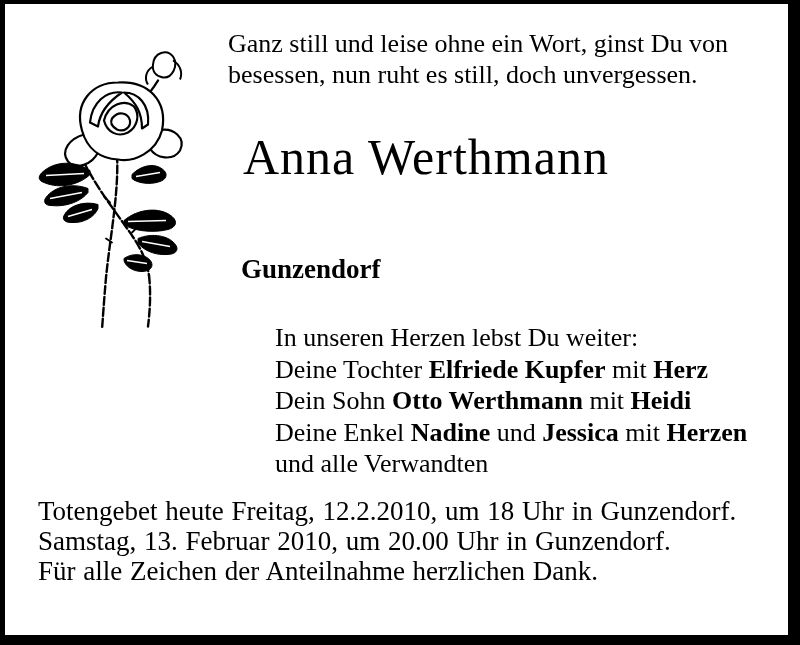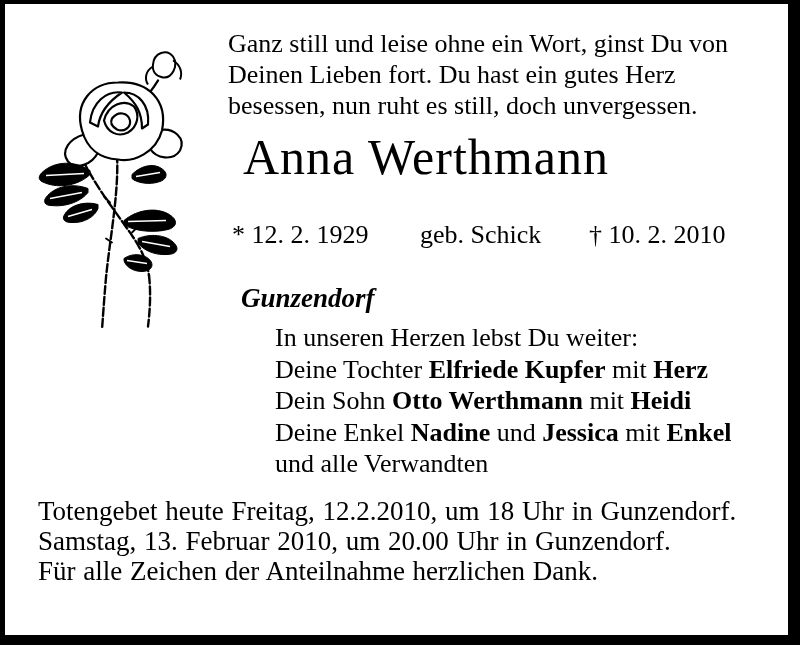--- a/index.html
+++ b/index.html
@@ -56,25 +56,24 @@
     height: 32px;
     font-size: 26px;
   }
   .dates span { position: absolute; white-space: nowrap; }
   .birth  { left: 227px; }
   .maiden { left: 415px; }
   .death  { left: 584px; }
 
   .place {
     left: 236px;
-    top: 279px;
+    top: 250px;
     font-size: 27px;
     font-weight: bold;
     white-space: nowrap;
-    font-style: italic;
   }
 
   .family {
     left: 238px;
     top: 318px;
     font-size: 26px;
     line-height: 31.5px;
     margin-left: 32px;
   }
   .fam-line { white-space: pre-wrap; }
@@ -138,39 +137,33 @@
         <path d="M116,134 L140,130"></path>
         <path d="M108,179 L146,178"></path>
         <path d="M122,199 L150,204"></path>
         <path d="M107,218 L127,221"></path>
       </g>
     </svg>
   </div>
 
   <div class="abs verse">
     <div>Ganz still und leise ohne ein Wort, ginst Du von</div>
-    <div>Deinen Lieben fort. Du hast ein gutes Herz</div>
     <div>besessen, nun ruht es still, doch unvergessen.</div>
   </div>
 
   <h1 class="abs name">Anna Werthmann</h1>
 
-  <div class="abs dates">
-    <span class="birth">* 12. 2. 1929</span>
-    <span class="maiden">geb. Schick</span>
-    <span class="death">† 10. 2. 2010</span>
-  </div>
 
   <div class="abs place">Gunzendorf</div>
 
   <div class="abs family">
     <div>In unseren Herzen lebst Du weiter:</div>
     <div class="fam-line"><span>Deine Tochter </span><span class="b">Elfriede Kupfer</span><span> mit </span><span class="b">Herz</span><span></span><span class="b"></span></div>
     <div class="fam-line"><span>Dein Sohn </span><span class="b">Otto Werthmann</span><span> mit </span><span class="b">Heidi</span><span></span><span class="b"></span></div>
-    <div class="fam-line"><span>Deine Enkel </span><span class="b">Nadine</span><span> und </span><span class="b">Jessica</span><span> mit </span><span class="b">Enkel</span></div>
+    <div class="fam-line"><span>Deine Enkel </span><span class="b">Nadine</span><span> und </span><span class="b">Jessica</span><span> mit </span><span class="b">Herzen</span></div>
     <div>und alle Verwandten</div>
   </div>
 
   <div class="abs footer">
     <div>Totengebet heute Freitag, 12.2.2010, um 18 Uhr in Gunzendorf.</div>
     <div>Samstag, 13. Februar 2010, um 20.00 Uhr in Gunzendorf.</div>
     <div>Für alle Zeichen der Anteilnahme herzlichen Dank.</div>
   </div>
 
 </div>

